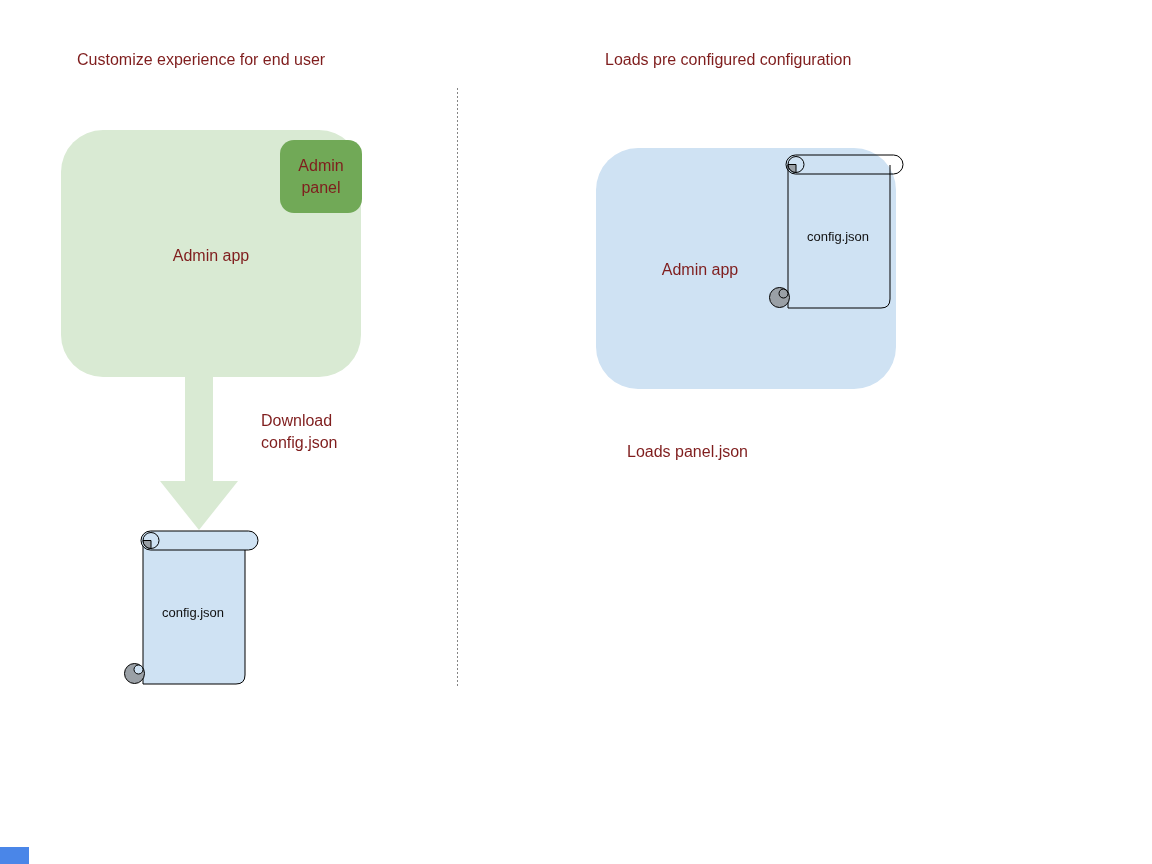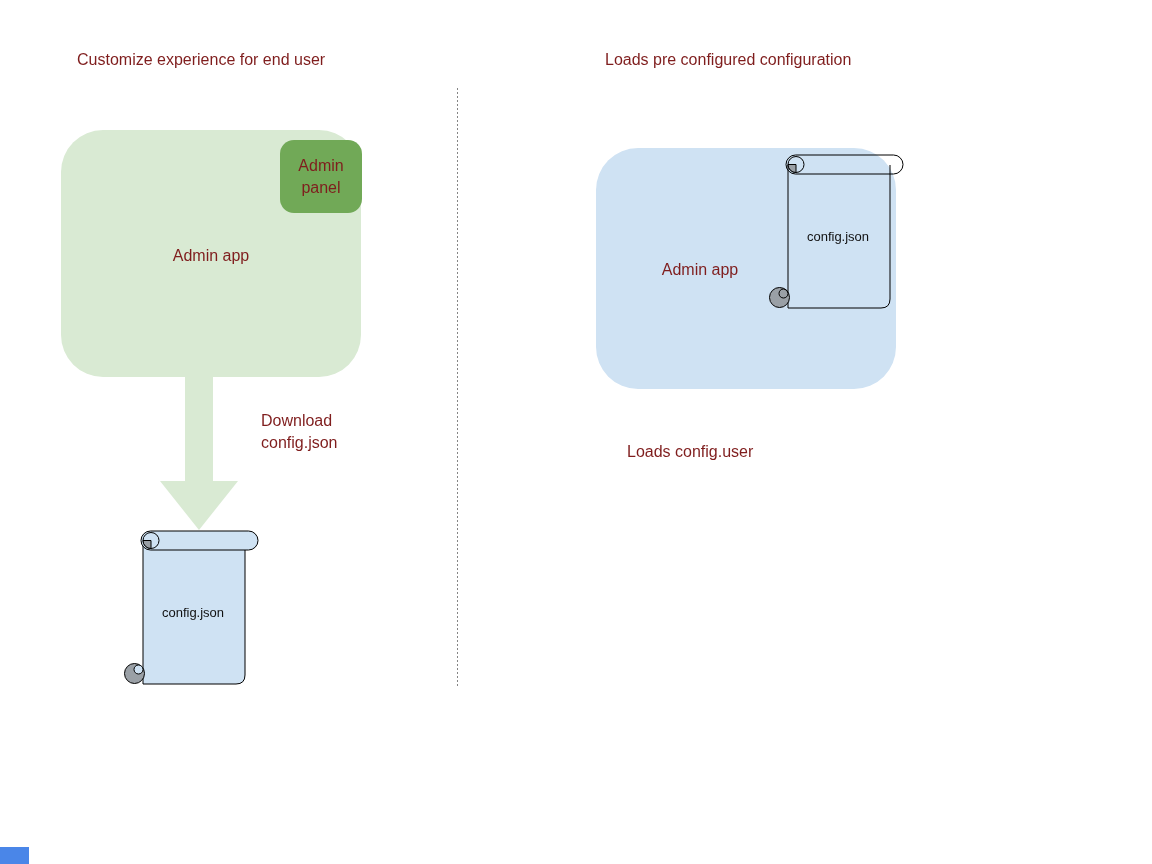--- a/index.html
+++ b/index.html
@@ -80,17 +80,17 @@
   <svg class="abs scroll hollow scroll-right" width="140" height="160" viewBox="0 0 140 160">
     <path class="fillable outline" d="M19,12 L19,155 L112,155 Q121,155 121,146 L121,12"></path>
     <circle class="curl-gray outline" cx="10.5" cy="144.5" r="10"></circle>
     <circle class="fillable outline" cx="14.5" cy="140.5" r="4.5"></circle>
     <rect class="fillable outline" x="17" y="2" width="117" height="19" rx="9.5"></rect>
     <circle class="fillable outline" cx="27" cy="11.5" r="8"></circle>
     <path class="curl-gray outline" d="M19,11.5 A8,8 0 0 0 27,19.5 L27,11.5 Z" stroke-width="0.8"></path>
     <text class="scroll-text" x="69" y="88" text-anchor="middle">config.json</text>
   </svg>
 
-  <div class="abs label loads-label">Loads config.user</div>
+  <div class="abs label loads-label">Loads panel.json</div>
 
   <div class="abs corner-fragment"></div>
 
 </div>
 
 </body></html>

